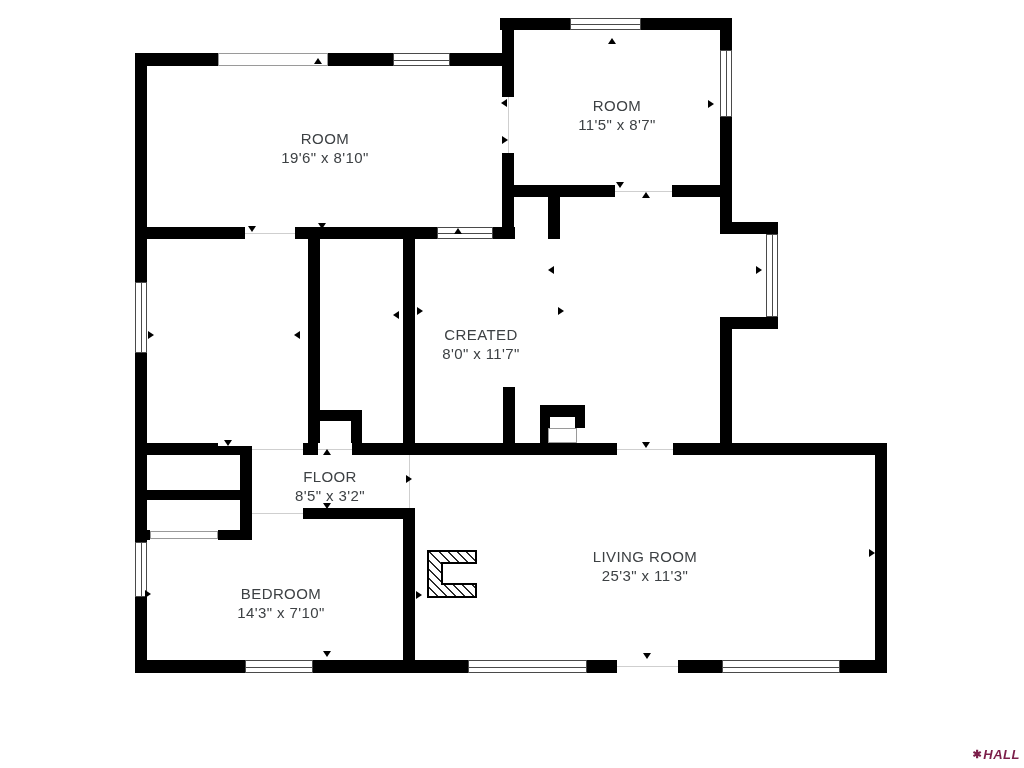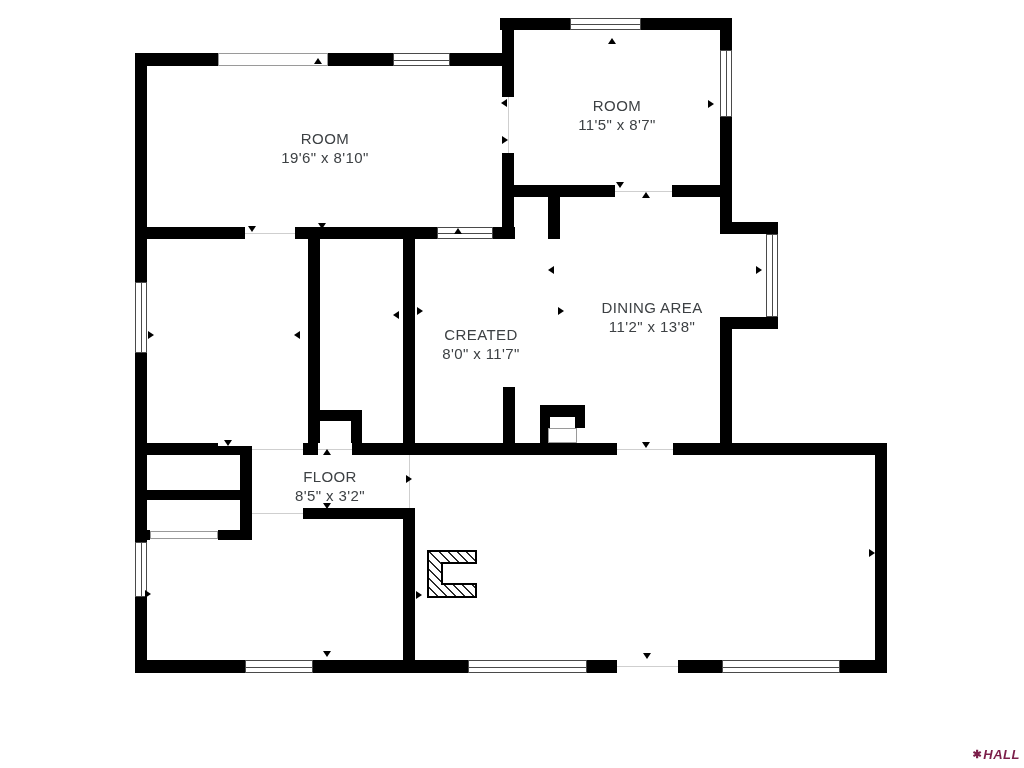--- a/index.html
+++ b/index.html
@@ -163,27 +163,31 @@
     <div>19'6" x 8'10"</div>
   </div>
   <div class="rlabel" style="left:617px;top:115px">
     <div>ROOM</div>
     <div>11'5" x 8'7"</div>
   </div>
   <div class="rlabel" style="left:481px;top:344px">
     <div>CREATED</div>
     <div>8'0" x 11'7"</div>
   </div>
-  <div class="rlabel" style="left:652px;top:317px">
-    <div>DINING AREA</div>
-    <div>11'2" x 13'8"</div>
-  </div>
   <div class="rlabel" style="left:330px;top:486px">
     <div>FLOOR</div>
     <div>8'5" x 3'2"</div>
+  </div>
+  <div class="rlabel" style="left:281px;top:603px">
+    <div>BEDROOM</div>
+    <div>14'3" x 7'10"</div>
+  </div>
+  <div class="rlabel" style="left:645px;top:566px">
+    <div>LIVING ROOM</div>
+    <div>25'3" x 11'3"</div>
   </div>
 
 
   <div class="logo">
     <span class="mark">✱</span>
     <span>HALL</span>
   </div>
 
 </div>
 

